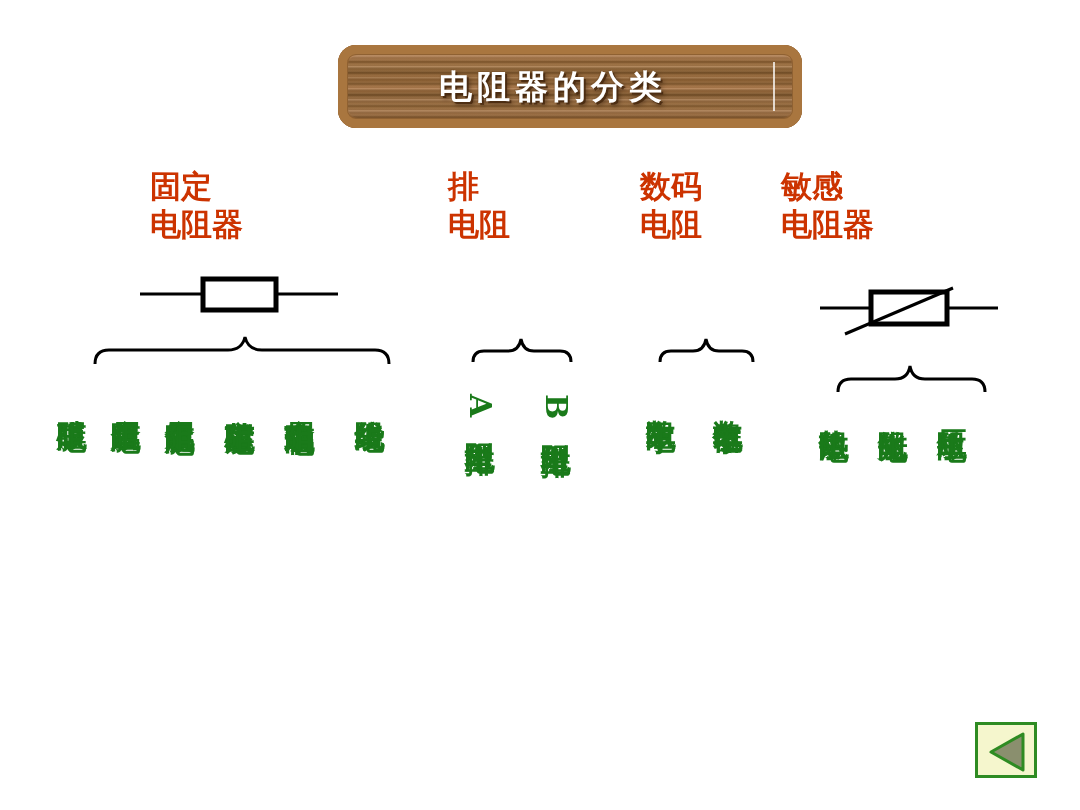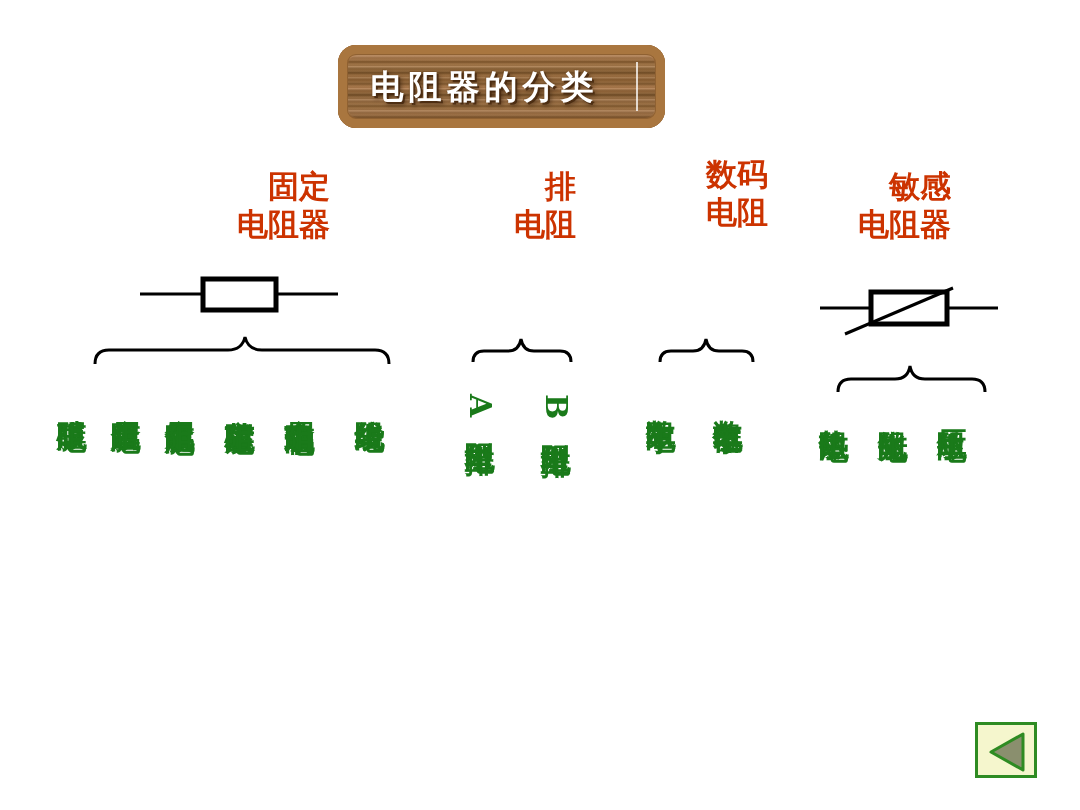--- a/index.html
+++ b/index.html
@@ -20,21 +20,21 @@
     position: absolute;
     inset: 0;
     background: #ffffff;
   }
 
   
   .banner {
     position: absolute;
     left: 338px;
     top: 45px;
-    width: 327px;
+    width: 464px;
     height: 83px;
     border-radius: 18px;
     background:
       linear-gradient(180deg,
         #b07f4e 0%, #a5743f 6%,
         #9a6a39 10%, #b9875a 14%,
         #8d5f30 20%, #a87b4c 26%,
         #7e5529 33%, #9e6f40 38%,
         #8a5e30 46%, #b07d4e 52%,
         #7c5429 60%, #a3764a 66%,
@@ -88,21 +88,21 @@
   }
 
   
   .cat-head {
     position: absolute;
     color: #cc3300;
     font-family: "DejaVu Serif", "Liberation Serif", serif;
     font-weight: 700;
     font-size: 31px;
     line-height: 1.22;
-    text-align: right;
+    text-align: left;
     white-space: pre-line;
   }
 
   
   .overlay {
     position: absolute;
     left: 0; top: 0;
     width: 1080px;
     height: 810px;
     pointer-events: none;
@@ -153,21 +153,21 @@
     <div class="banner-rule"></div>
     <div class="banner-title">电阻器的分类</div>
   </div>
 
   <div class="cat-head" style="left:150px; top:168px; width:180px;">固定
 电阻器</div>
 
   <div class="cat-head" style="left:448px; top:168px; width:128px;">排
 电阻</div>
 
-  <div class="cat-head" style="left:640px; top:156px; width:128px;">数码
+  <div class="cat-head" style="left:640px; top:168px; width:128px;">数码
 电阻</div>
 
   <div class="cat-head" style="left:781px; top:168px; width:170px;">敏感
 电阻器</div>
 
   <svg class="overlay" viewBox="0 0 1080 810" xmlns="http://www.w3.org/2000/svg">
 
     <g>
       <line x1="140" y1="294" x2="203" y2="294" stroke="#000" stroke-width="3"></line>
       <line x1="276" y1="294" x2="338" y2="294" stroke="#000" stroke-width="3"></line>

